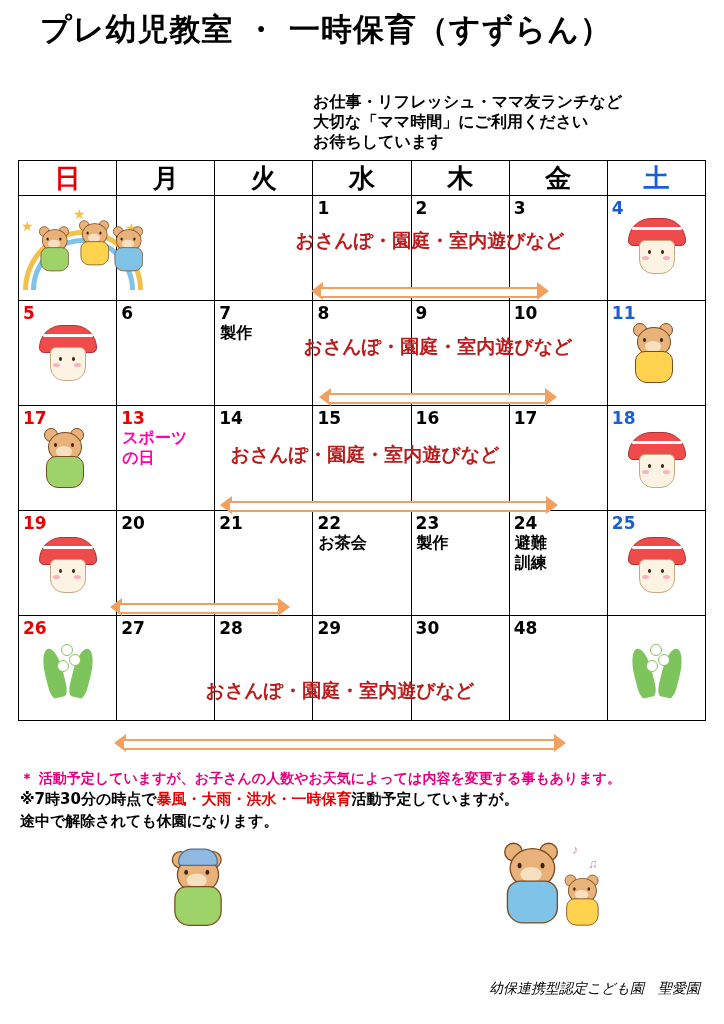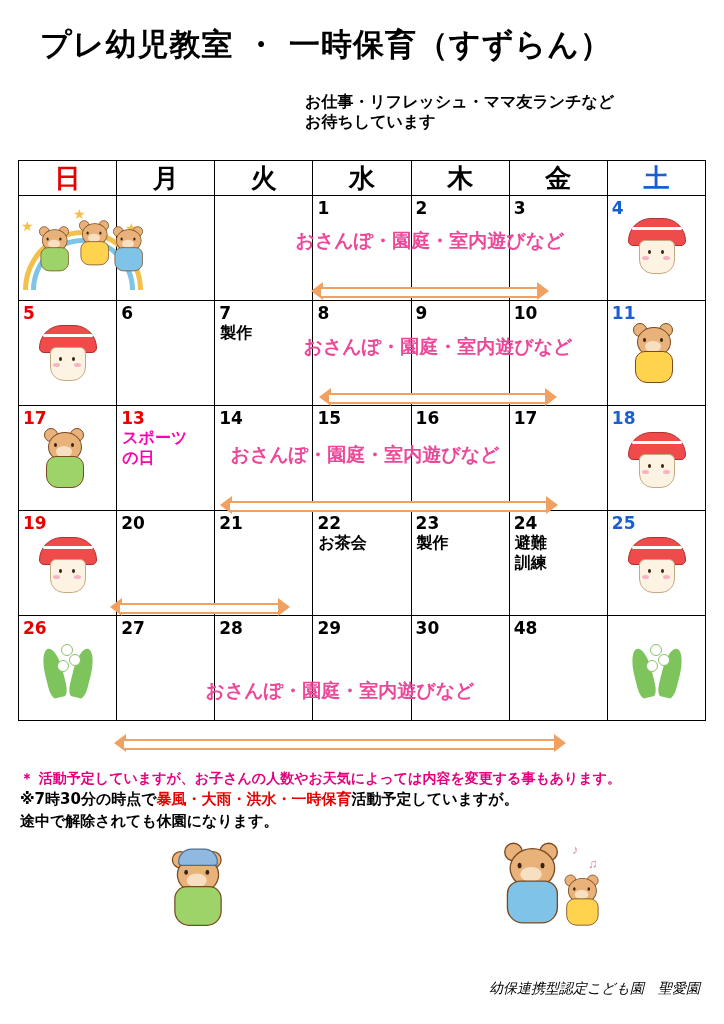--- a/index.html
+++ b/index.html
@@ -18,21 +18,21 @@
   .page {
     position: relative;
     width: 724px;
     height: 1024px;
   }
 
   
   .title-row {
     position: absolute;
     left: 40px;
-    top: 24px;
+    top: 9px;
     width: 650px;
     height: 44px;
   }
   .title-text {
     font-size: 31px;
     font-weight: bold;
     letter-spacing: 1px;
     white-space: nowrap;
     font-family: "DejaVu Sans", sans-serif;
   }
@@ -53,21 +53,21 @@
   .notes {
     position: absolute;
     left: 305px;
     top: 92px;
     width: 400px;
     font-size: 16px;
     line-height: 20px;
     font-family: "DejaVu Sans", sans-serif;
     font-weight: bold;
   }
-  .notes div { white-space: nowrap; }
+  .notes div { white-space: nowrap; margin-left: 8px; }
 
   
   .cal {
     position: absolute;
     left: 18px;
     top: 160px;
     width: 688px;
     border-collapse: collapse;
     table-layout: fixed;
   }
@@ -114,21 +114,21 @@
   }
   .cell-label.pink { color: #ff00b0; }
 
   
   .band {
     position: absolute;
     z-index: 5;
     pointer-events: none;
   }
   .band-text {
-    color: #ec4899;
+    color: #b91c1c;
     font-size: 19px;
     font-weight: bold;
     font-family: "DejaVu Sans", sans-serif;
     text-align: center;
     white-space: nowrap;
   }
   .arrow {
     position: relative;
     height: 18px;
   }
@@ -305,20 +305,21 @@
 
 <div class="page">
 
   <div class="title-row">
     <div class="title-text">プレ幼児教室 ・ 一時保育（すずらん）</div>
   </div>
 
 
   <div class="notes">
     <div>お仕事・リフレッシュ・ママ友ランチなど</div>
+    <div>大切な「ママ時間」にご利用ください</div>
     <div>お待ちしています</div>
   </div>
 
   <table class="cal">
     <thead>
       <tr>
         <th class="sun">日</th>
         <th class="wd">月</th>
         <th class="wd">火</th>
         <th class="wd">水</th>

